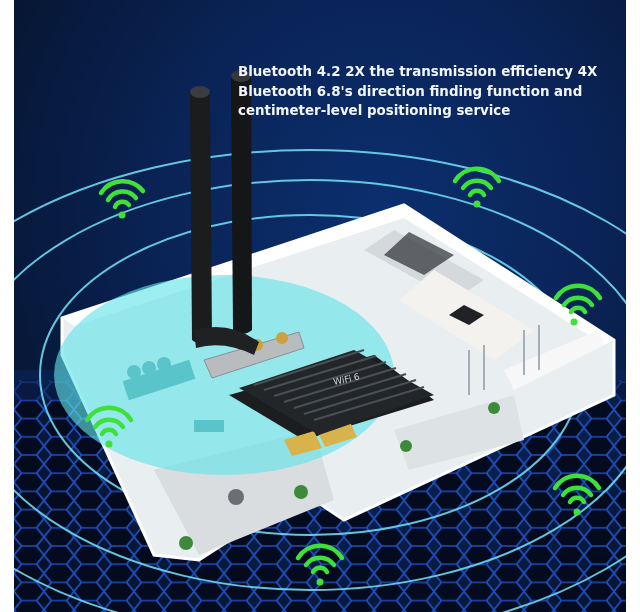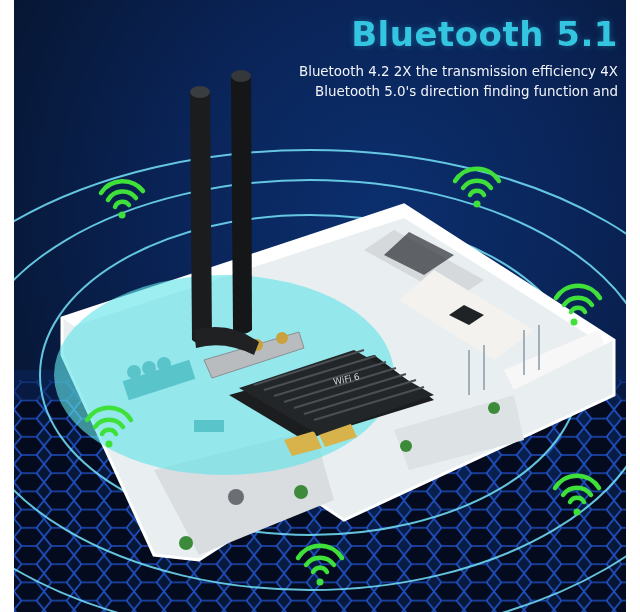--- a/index.html
+++ b/index.html
@@ -2,22 +2,22 @@
 <html><head>
 <meta charset="utf-8">
 <style>
   html, body { margin:0; padding:0; background:#ffffff; }
   body { width:640px; height:612px; position:relative; overflow:hidden; font-family:"DejaVu Sans", sans-serif; }
   .frame { position:absolute; left:14px; top:0; width:612px; height:612px; overflow:hidden;
     background: radial-gradient(ellipse at 60% 35%, #0b2f6e 0%, #0a2458 40%, #071838 75%, #040d22 100%); }
   .scene { position:absolute; left:0; top:0; width:612px; height:612px; }
   .headline { position:absolute; right:8px; top:14px; font-size:34px; font-weight:bold; color:#34c6e0;
     letter-spacing:0.5px; text-shadow:0 0 6px rgba(52,198,224,0.35); white-space:nowrap; }
-  .desc { position:absolute; right:8px; top:62px; width:380px; text-align:right; color:#f2f5fa;
-    font-size:13.4px; font-weight:normal; line-height:19.5px; }
+  .desc { position:absolute; right:8px; top:62px; width:380px; text-align:left; color:#f2f5fa;
+    font-size:13.4px; font-weight:bold; line-height:19.5px; }
   .desc span { display:block; white-space:nowrap; }
 </style>
 </head>
 <body>
 
 <div class="frame">
   <svg class="scene" viewBox="0 0 612 612">
     <defs>
       <pattern id="hex" width="30" height="26" patternUnits="userSpaceOnUse" patternTransform="scale(1 0.7)">
         <path d="M7.5 0 L22.5 0 L30 13 L22.5 26 L7.5 26 L0 13 Z" fill="#050b1f" stroke="#1f4fbf" stroke-width="2"></path>
@@ -144,18 +144,18 @@
           <path d="M-14 -5 A17 17 0 0 1 14 -5"></path>
           <path d="M-7 2 A8 8 0 0 1 7 2"></path>
         <circle cx="0" cy="12" r="3.5" fill="#3fe03a" stroke="none"></circle>
       </g>
       <g transform="translate(575 335)" opacity="0">
         <path d="M-22 -12 A26 26 0 0 1 22 -12"></path>
       </g>
     </g>
   </svg>
 
-  <div class="headline">Bluetooth 5.1</div>
   <div class="desc">
     <span>Bluetooth 4.2 2X the transmission efficiency 4X</span>
-    <span>Bluetooth 5.0's direction finding function and</span>
+    <span>Bluetooth 6.8's direction finding function and</span>
+    <span>centimeter-level positioning service</span>
   </div>
 </div>
 
 </body></html>

